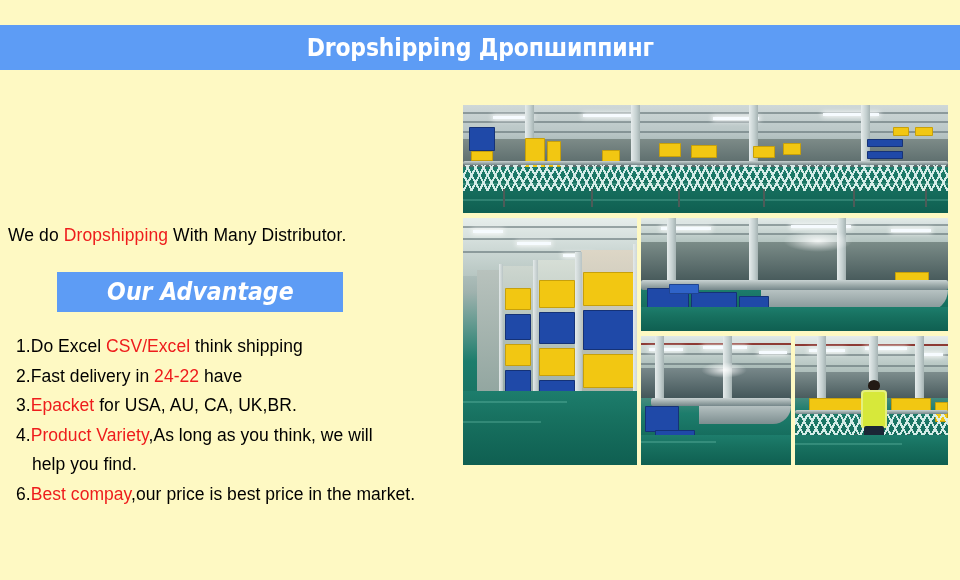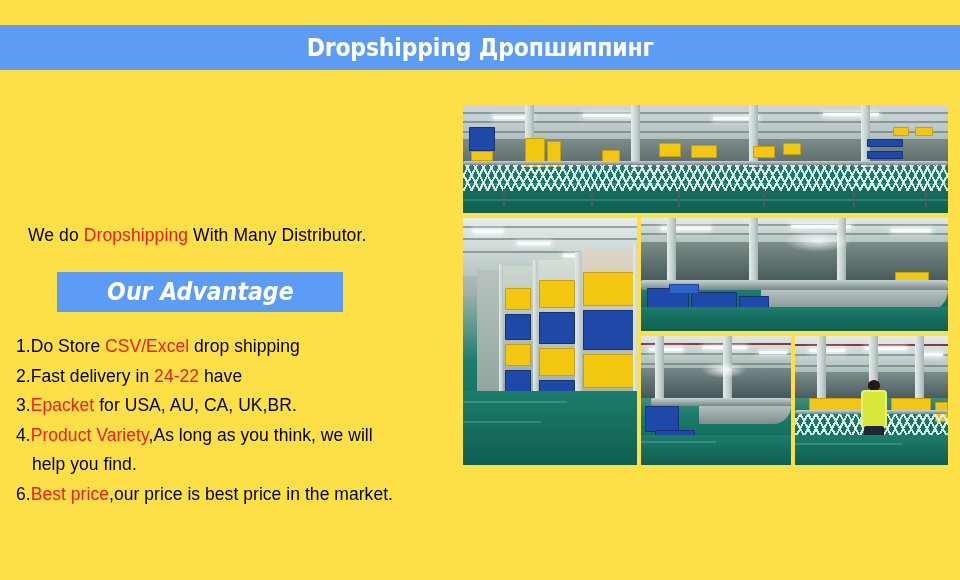--- a/index.html
+++ b/index.html
@@ -4,21 +4,21 @@
 <style>
   html, body {
     margin: 0;
     padding: 0;
     background: #ffffff;
   }
   #page {
     position: relative;
     width: 960px;
     height: 580px;
-    background: #fde047;
+    background: #fef9c3;
     overflow: hidden;
     font-family: "Liberation Sans", sans-serif;
   }
 
   
   #title-banner {
     position: absolute;
     left: 0;
     top: 25px;
     width: 960px;
@@ -87,21 +87,21 @@
     font-size: 17.5px;
     line-height: 30px;
     letter-spacing: 0.1px;
   }
   #intro-para {
     left: 22px;
     top: 68px;
     width: 440px;
   }
   #dropship-para {
-    left: 28px;
+    left: 8px;
     top: 128px;
     width: 440px;
   }
   .red { color: #ee1c1c; }
 
   #advantage-list {
     position: absolute;
     left: 16px;
     top: 240px;
     width: 560px;
@@ -222,25 +222,25 @@
 
     <div id="dropship-para" class="para">
       <span>We do </span><span class="red">Dropshipping</span><span> With Many Distributor.</span>
     </div>
 
     <div id="advantage-heading" class="section-heading">
       <span class="heading-text">Our Advantage</span>
     </div>
 
     <ul id="advantage-list">
-      <li><span>1.</span><span>Do Store </span><span class="red">CSV/Excel</span><span> drop shipping</span></li>
+      <li><span>1.</span><span>Do Excel </span><span class="red">CSV/Excel</span><span> think shipping</span></li>
       <li><span>2.</span><span>Fast delivery in </span><span class="red">24-22</span><span> have</span></li>
       <li><span>3.</span><span></span><span class="red">Epacket</span><span> for USA, AU, CA, UK,BR.</span></li>
       <li><span>4.</span><span></span><span class="red">Product Variety</span><span>,As long as you think, we will</span><span class="cont">help you find.</span></li>
-      <li><span>6.</span><span></span><span class="red">Best price</span><span>,our price is best price in the market.</span></li>
+      <li><span>6.</span><span></span><span class="red">Best compay</span><span>,our price is best price in the market.</span></li>
     </ul>
   </div>
 
   <div id="photo-grid">
 
     <div class="photo" id="photo-panorama">
       <div class="scene">
         <div class="ceiling" style="height:46px;">
           <div class="beam" style="top:7px"></div>
           <div class="beam" style="top:16px"></div>

